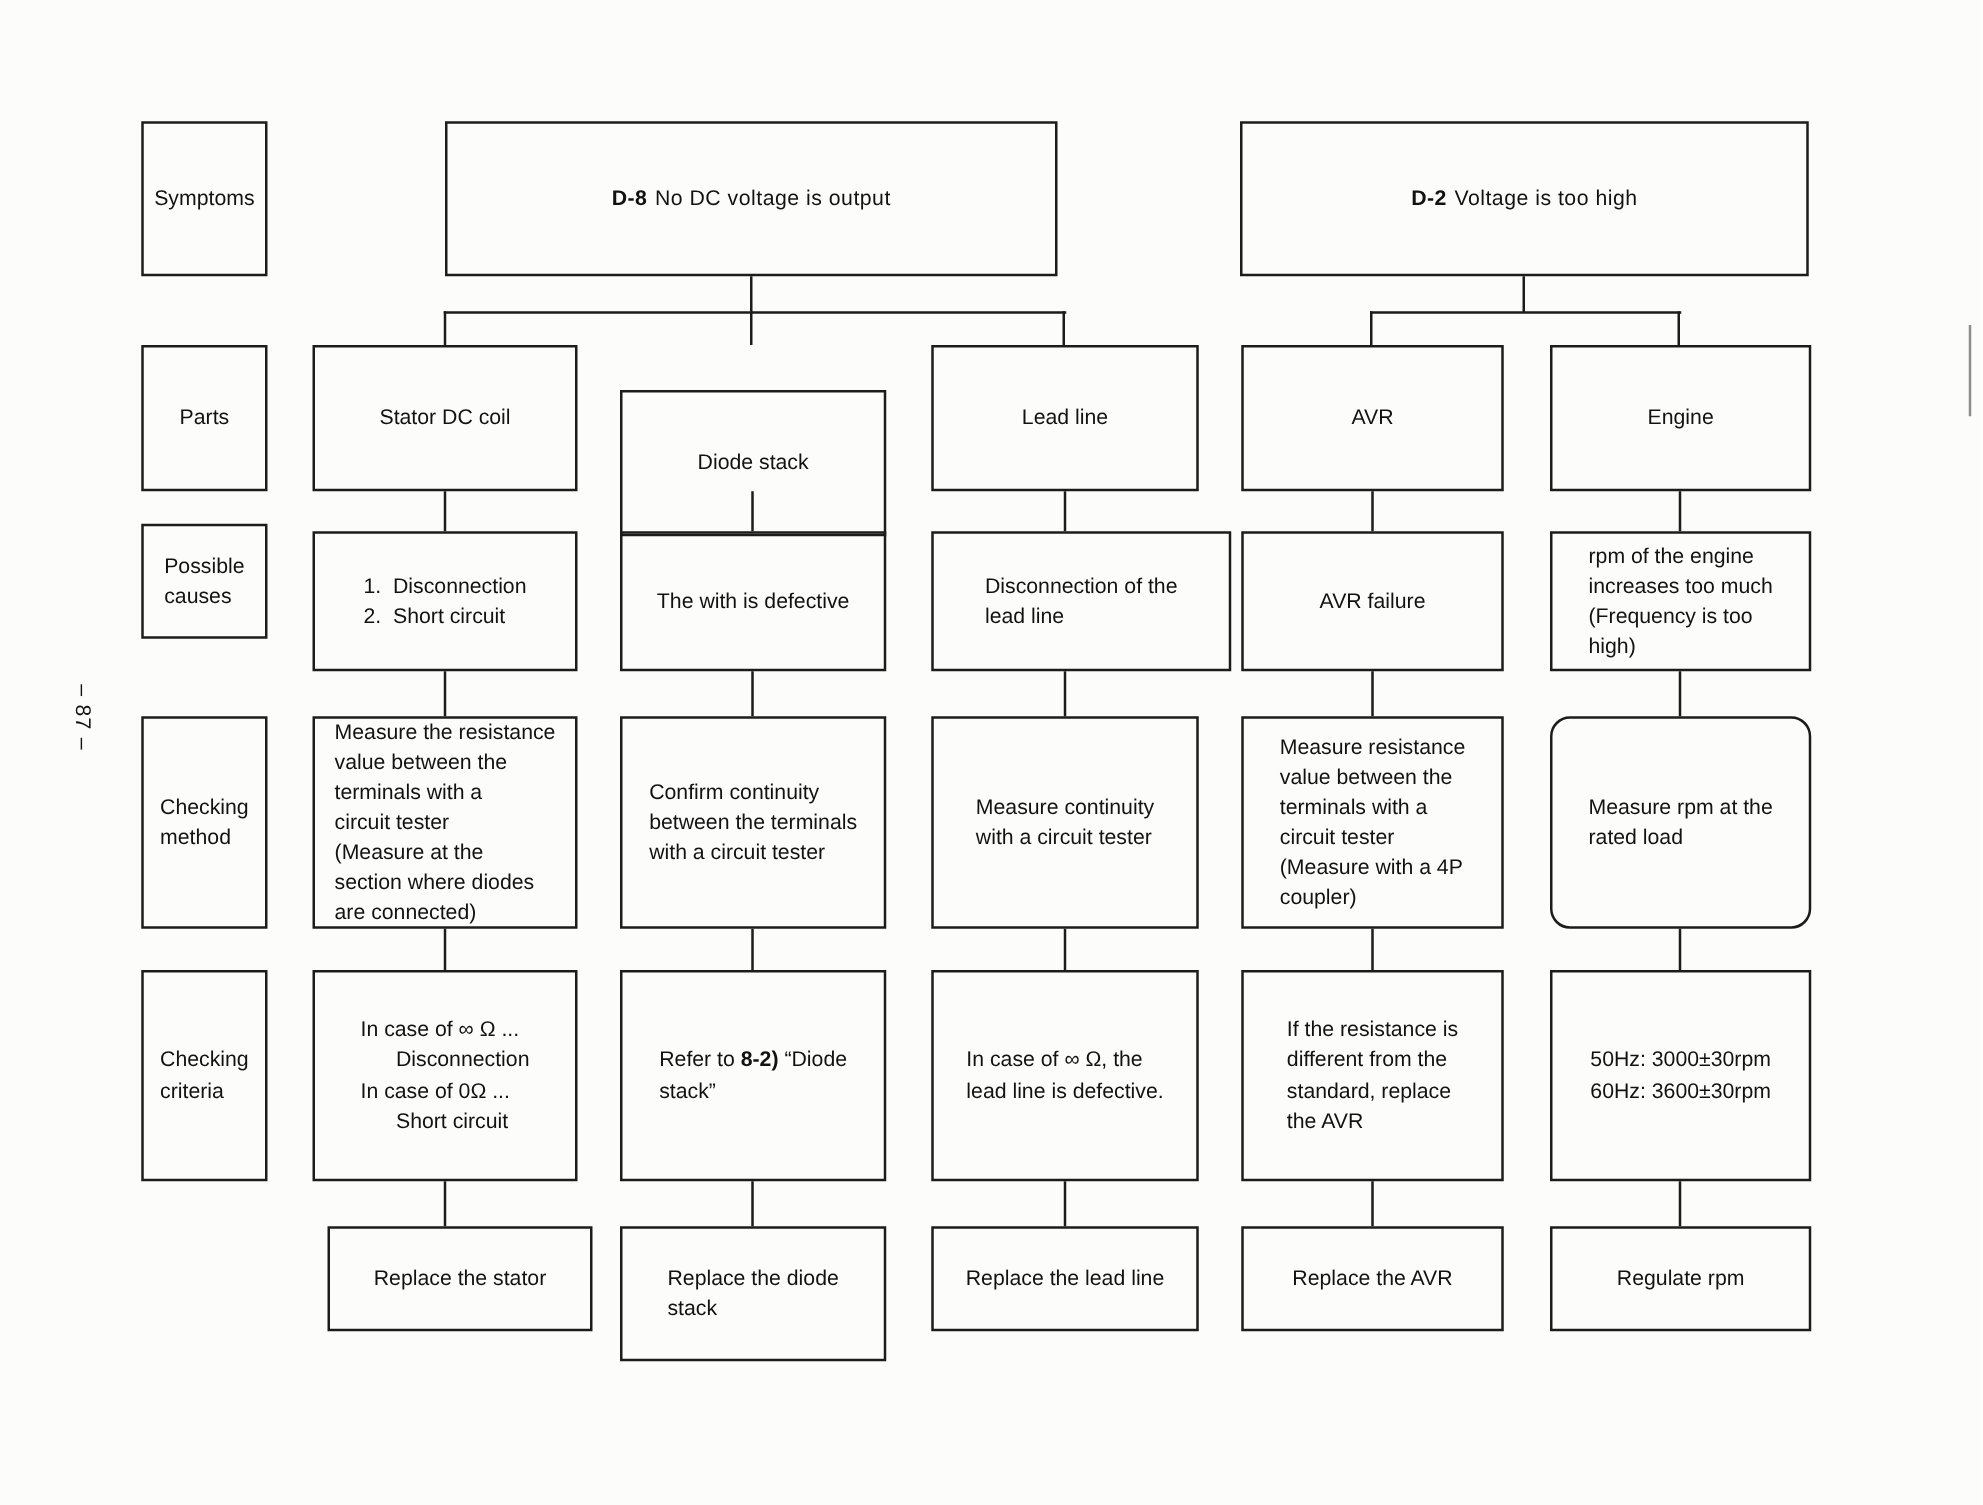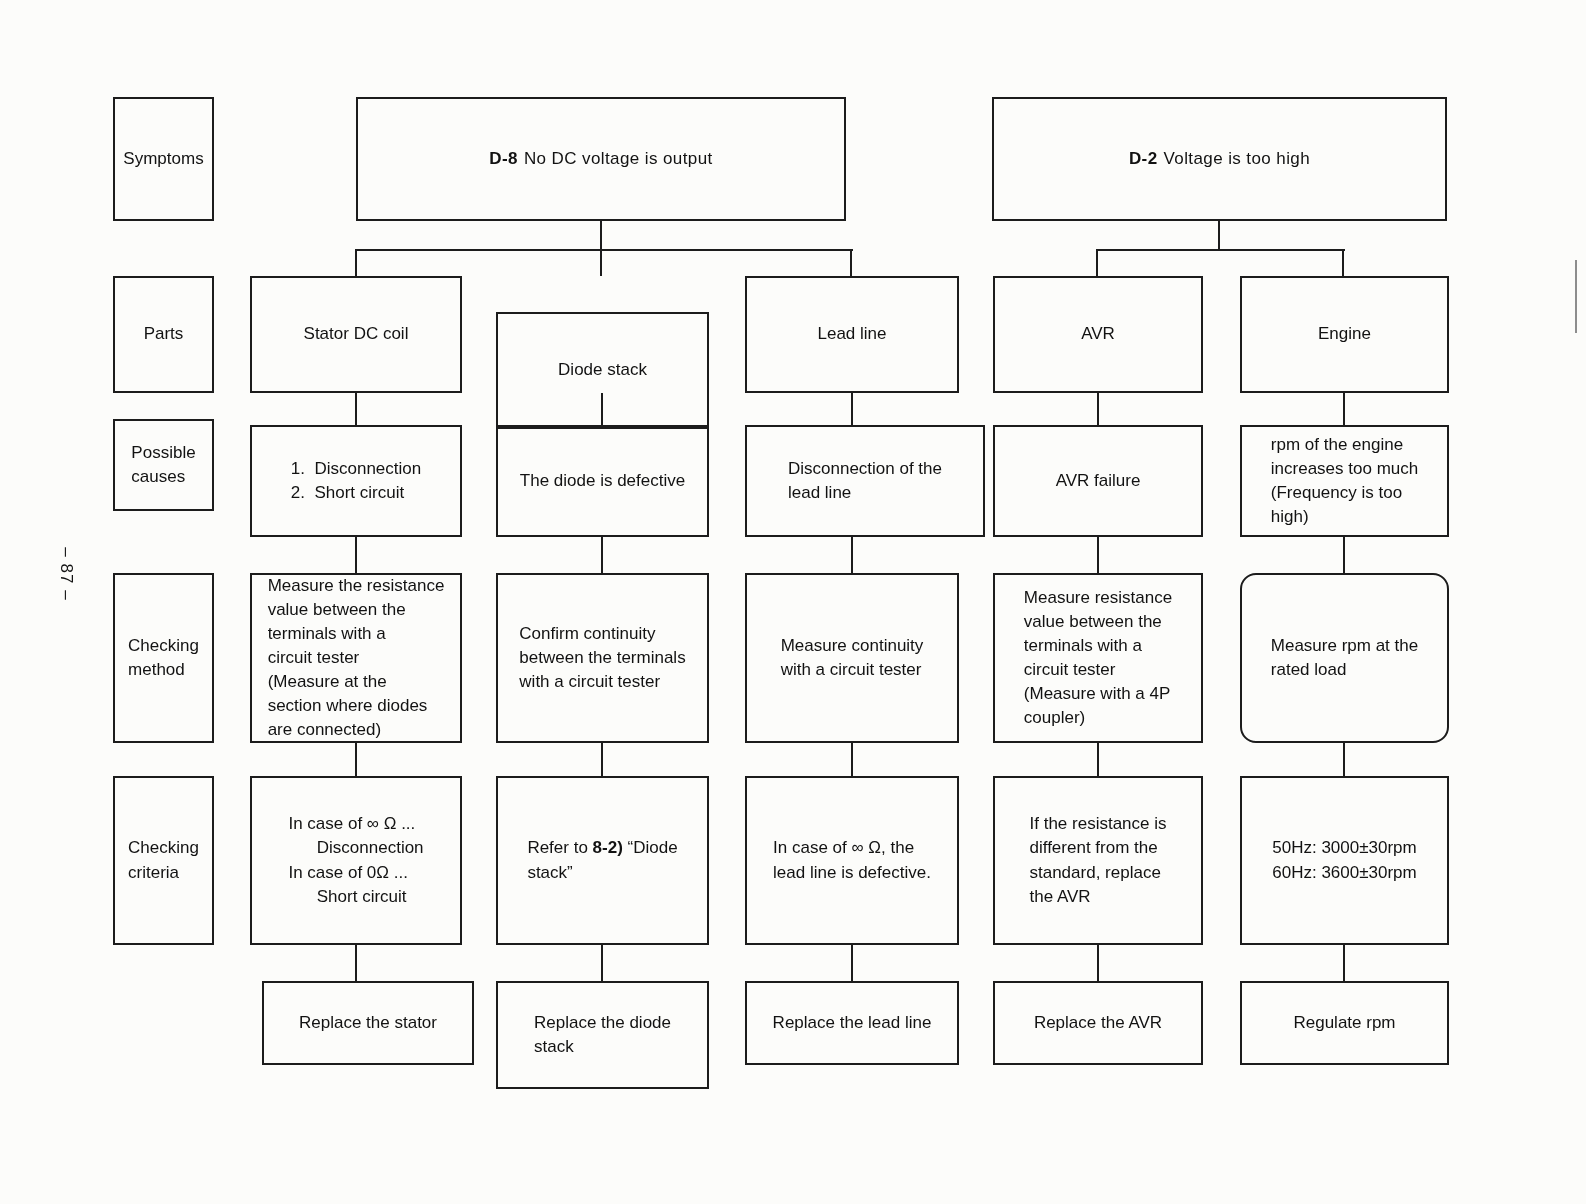--- a/index.html
+++ b/index.html
@@ -91,21 +91,21 @@
   <div class="vline" style="left:601px;top:393px;height:32px;"></div>
   <div class="vline" style="left:851px;top:393px;height:32px;"></div>
   <div class="vline" style="left:1097px;top:393px;height:32px;"></div>
   <div class="vline" style="left:1343px;top:393px;height:32px;"></div>
 
   <div class="box" style="left:250px;top:425px;width:212px;height:112px;">
     <span class="txt">1.  Disconnection
 2.  Short circuit</span>
   </div>
   <div class="box" style="left:496px;top:425px;width:213px;height:112px;">
-    <span class="txt">The diode is defective</span>
+    <span class="txt">The with is defective</span>
   </div>
   <div class="box" style="left:745px;top:425px;width:240px;height:112px;">
     <span class="txt">Disconnection of the
 lead line</span>
   </div>
   <div class="box" style="left:993px;top:425px;width:210px;height:112px;">
     <span class="txt">AVR failure</span>
   </div>
   <div class="box" style="left:1240px;top:425px;width:209px;height:112px;">
     <span class="txt">rpm of the engine

